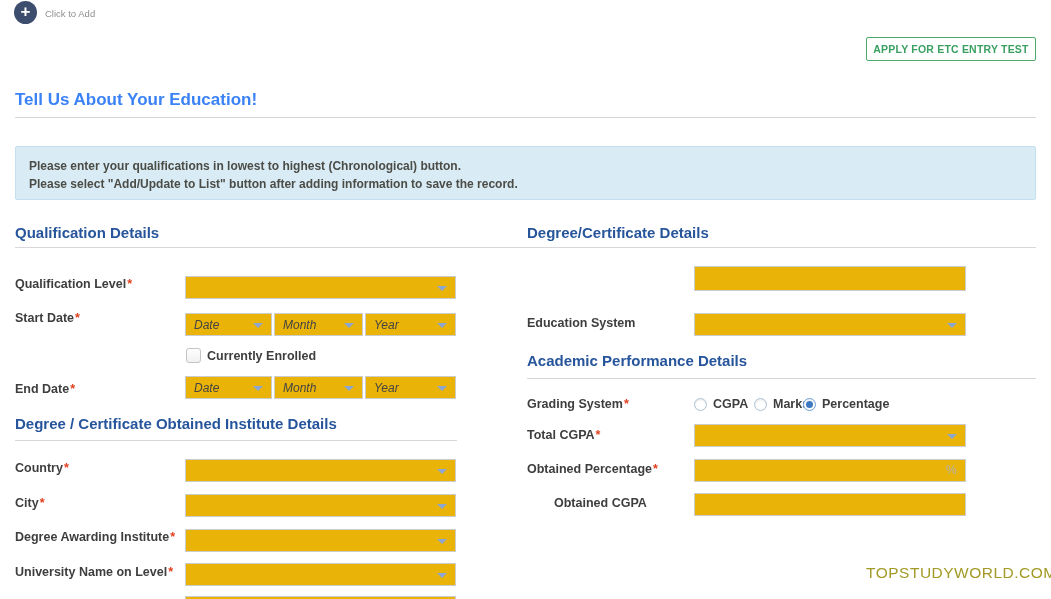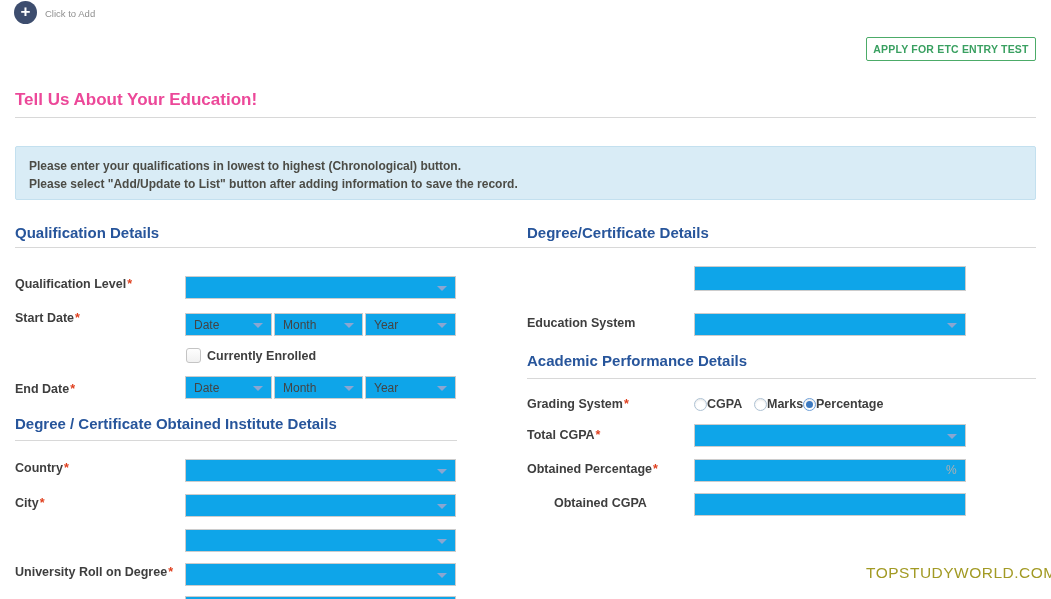--- a/index.html
+++ b/index.html
@@ -9,44 +9,44 @@
 
   
   .add-circle{left:14px;top:1px;width:23px;height:23px;border-radius:50%;background:#3d4d6e;
               color:#fff;text-align:center;line-height:22px;font-size:17px;font-weight:700;cursor:pointer;}
   .add-label{left:45px;top:8px;font-size:9.5px;color:#8f8f8f;}
 
   .apply-btn{left:866px;top:37px;width:170px;height:24px;background:#fff;border:1px solid #4cab68;
              color:#3aa061;font-size:10.5px;font-weight:700;letter-spacing:.2px;text-align:center;
              line-height:22px;box-sizing:border-box;border-radius:2px;cursor:pointer;}
 
-  .page-title{left:15px;top:90px;font-size:17px;font-weight:700;color:#ec4899;}
+  .page-title{left:15px;top:90px;font-size:17px;font-weight:700;color:#3b82f6;}
   .rule{position:absolute;height:1px;background:#d8d8d8;}
 
   .notice{left:15px;top:146px;width:1021px;height:54px;background:#d9ecf6;border:1px solid #c3e0ef;
           box-sizing:border-box;border-radius:2px;padding:10px 0 0 13px;}
   .notice div{font-size:12px;font-weight:700;color:#4c4c46;line-height:18px;}
 
   .section-h{font-size:15px;font-weight:700;color:#27559b;}
 
   .label{font-size:12.5px;font-weight:700;color:#3e3e3e;line-height:15px;}
   .req{color:#e0401f;padding-left:1px;}
 
-  .select-box,.text-box{position:absolute;background:#0ea5e9;border:1px solid #cccccc;height:23px;
-                        box-sizing:border-box;font-size:12px;color:#444;}
+  .select-box,.text-box{position:absolute;background:#eab308;border:1px solid #cccccc;height:23px;
+                        box-sizing:border-box;font-size:12px;color:#444;font-style:italic;}
   .text-box{padding:0 8px;outline:none;font-family:"Liberation Sans",sans-serif;}
   .select-box{cursor:pointer;}
   .select-value{position:absolute;left:8px;top:4px;font-size:12px;color:#444;}
   .arrow{position:absolute;right:8px;top:50%;margin-top:-2px;width:0;height:0;
          border-left:5px solid transparent;border-right:5px solid transparent;border-top:5px solid #8aa6d1;}
 
   .checkbox{left:186px;top:348px;width:15px;height:15px;border:1px solid #c4c4c4;border-radius:3px;
             background:linear-gradient(#fefefe,#f1f1f1);box-sizing:border-box;cursor:pointer;}
 
-  .radio-item{display:flex;align-items:center;cursor:pointer;text-align:center;}
+  .radio-item{display:flex;align-items:center;gap:6px;cursor:pointer;text-align:center;}
   .radio{width:13px;height:13px;border-radius:50%;border:1px solid #aec2d4;background:#fff;
          box-shadow:inset 0 1px 2px rgba(0,0,0,.10);display:inline-block;box-sizing:border-box;}
   .radio .radio-dot{display:none;}
   .radio.checked{border-color:#6fa0d8;}
   .radio.checked .radio-dot{display:block;width:7px;height:7px;border-radius:50%;background:#3c79c0;margin:2px;}
   .radio-label{font-size:12.5px;font-weight:700;color:#3e3e3e;}
 
   .suffix{position:absolute;font-size:12px;color:#b0b0b0;}
 
   .watermark{left:866px;top:564px;font-size:15.5px;color:#a29a24;letter-spacing:.5px;}
@@ -127,27 +127,30 @@
   </div>
 
   <div class="abs label" style="left:15px;top:496px;width:165px;">
     <span>City</span><span class="req">*</span>
   </div>
   <div class="select-box" style="left:185px;top:494px;width:271px;">
     <span class="select-value"></span>
     <span class="arrow"></span>
   </div>
 
+  <div class="abs label" style="left:15px;top:530px;width:170px;">
+    <span>Degree Awarding Institute</span><span class="req">*</span>
+  </div>
   <div class="select-box" style="left:185px;top:529px;width:271px;">
     <span class="select-value"></span>
     <span class="arrow"></span>
   </div>
 
   <div class="abs label" style="left:15px;top:565px;width:175px;">
-    <span>University Roll on Degree</span><span class="req">*</span>
+    <span>University Name on Level</span><span class="req">*</span>
   </div>
   <div class="select-box" style="left:185px;top:563px;width:271px;">
     <span class="select-value"></span>
     <span class="arrow"></span>
   </div>
 
   <div class="select-box" style="left:185px;top:596px;width:271px;"></div>
 
   <input class="text-box" style="left: 694px; top: 266px; width: 272px; height: 25px;" value="">
 

